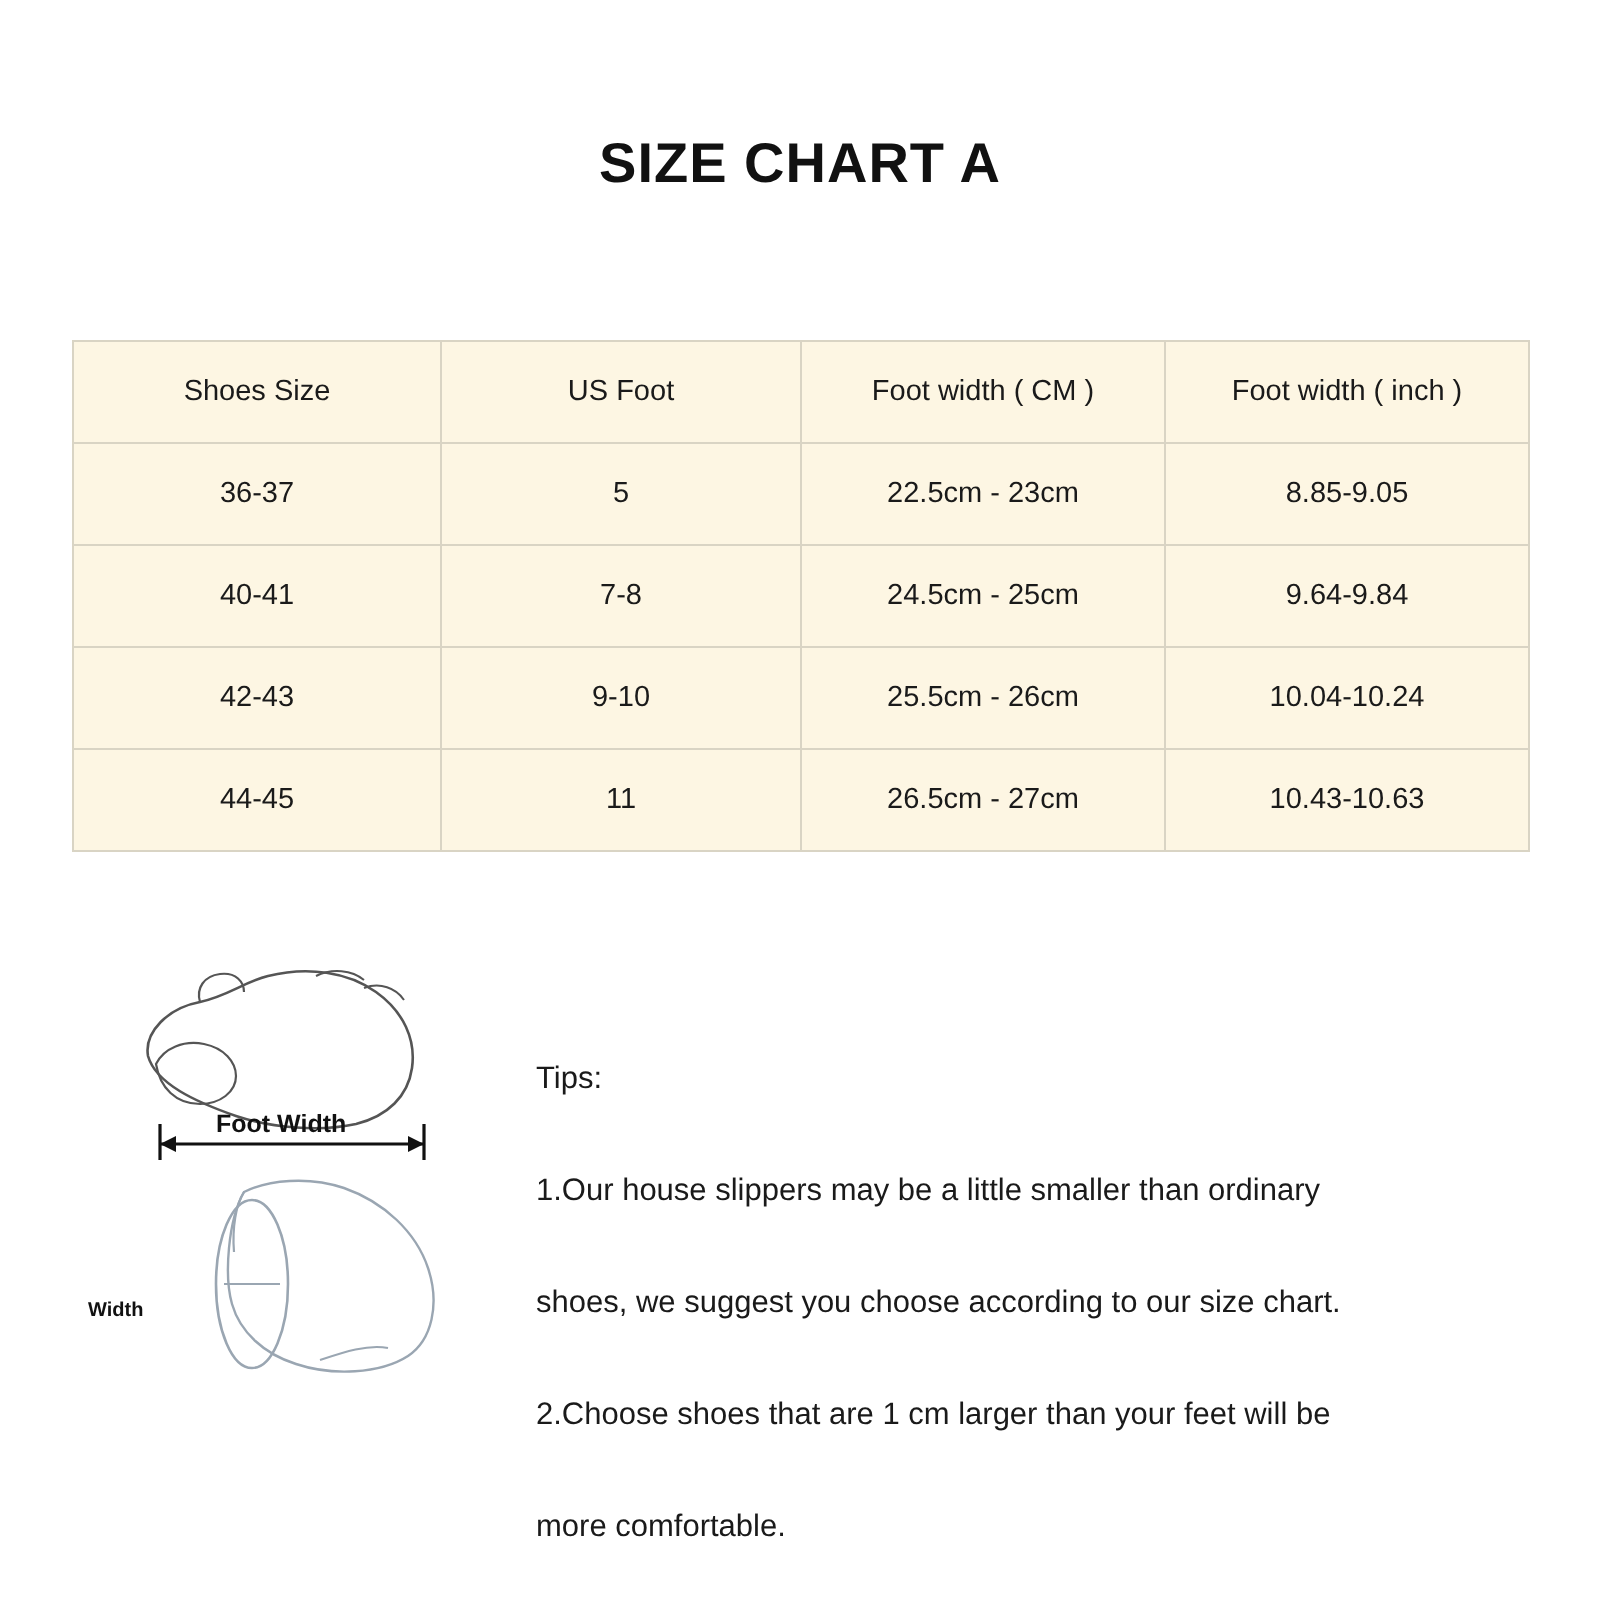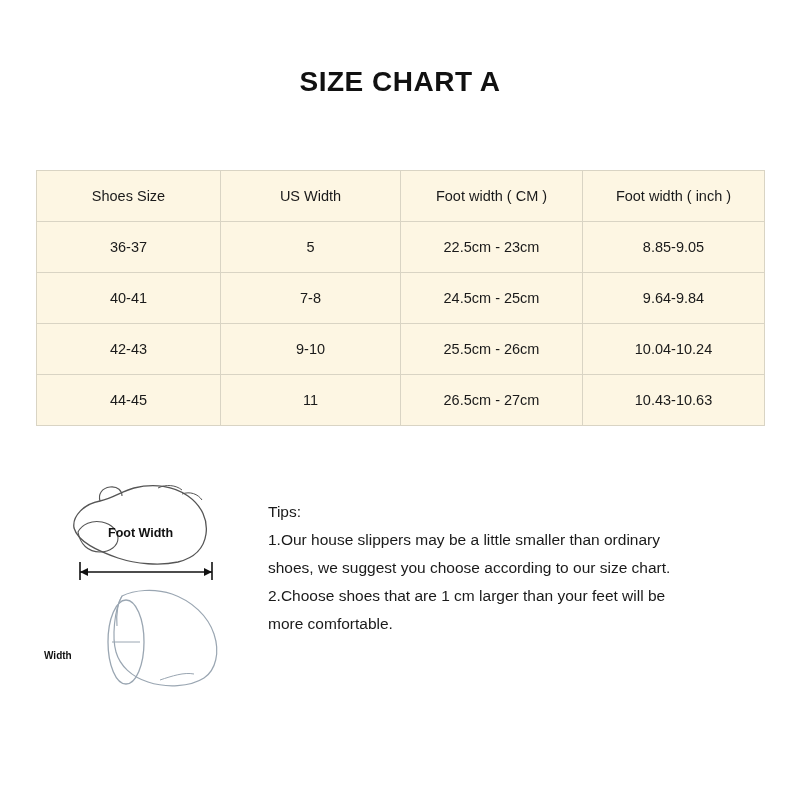--- a/index.html
+++ b/index.html
@@ -74,25 +74,25 @@
   }
   .tips {
     position: absolute;
     left: 268px;
     top: 498px;
     width: 500px;
     font-size: 15.5px;
     line-height: 28px;
     color: #1a1a1a;
   }
-  .tips .tips-line { display: block; }
+  .tips .tips-line { display: block; margin-top: 28px; }
   .label-foot-width {
     position: absolute;
     left: 108px;
-    top: 526px;
+    top: 555px;
     font-size: 12.5px;
     font-weight: bold;
     color: #111;
   }
   .label-width {
     position: absolute;
     left: 44px;
     top: 650px;
     font-size: 10px;
     font-weight: bold;
@@ -109,21 +109,21 @@
   <table class="size-table">
     <colgroup>
       <col class="c1">
         <col class="c2">
         <col class="c3">
         <col class="c4">
     </colgroup>
     <thead>
       <tr>
         <th>Shoes Size</th>
-        <th>US Width</th>
+        <th>US Foot</th>
         <th>Foot width ( CM )</th>
         <th>Foot width ( inch )</th>
       </tr>
     </thead>
     <tbody>
       <tr>
         <td>36-37</td>
         <td>5</td>
         <td>22.5cm - 23cm</td>
         <td>8.85-9.05</td>

